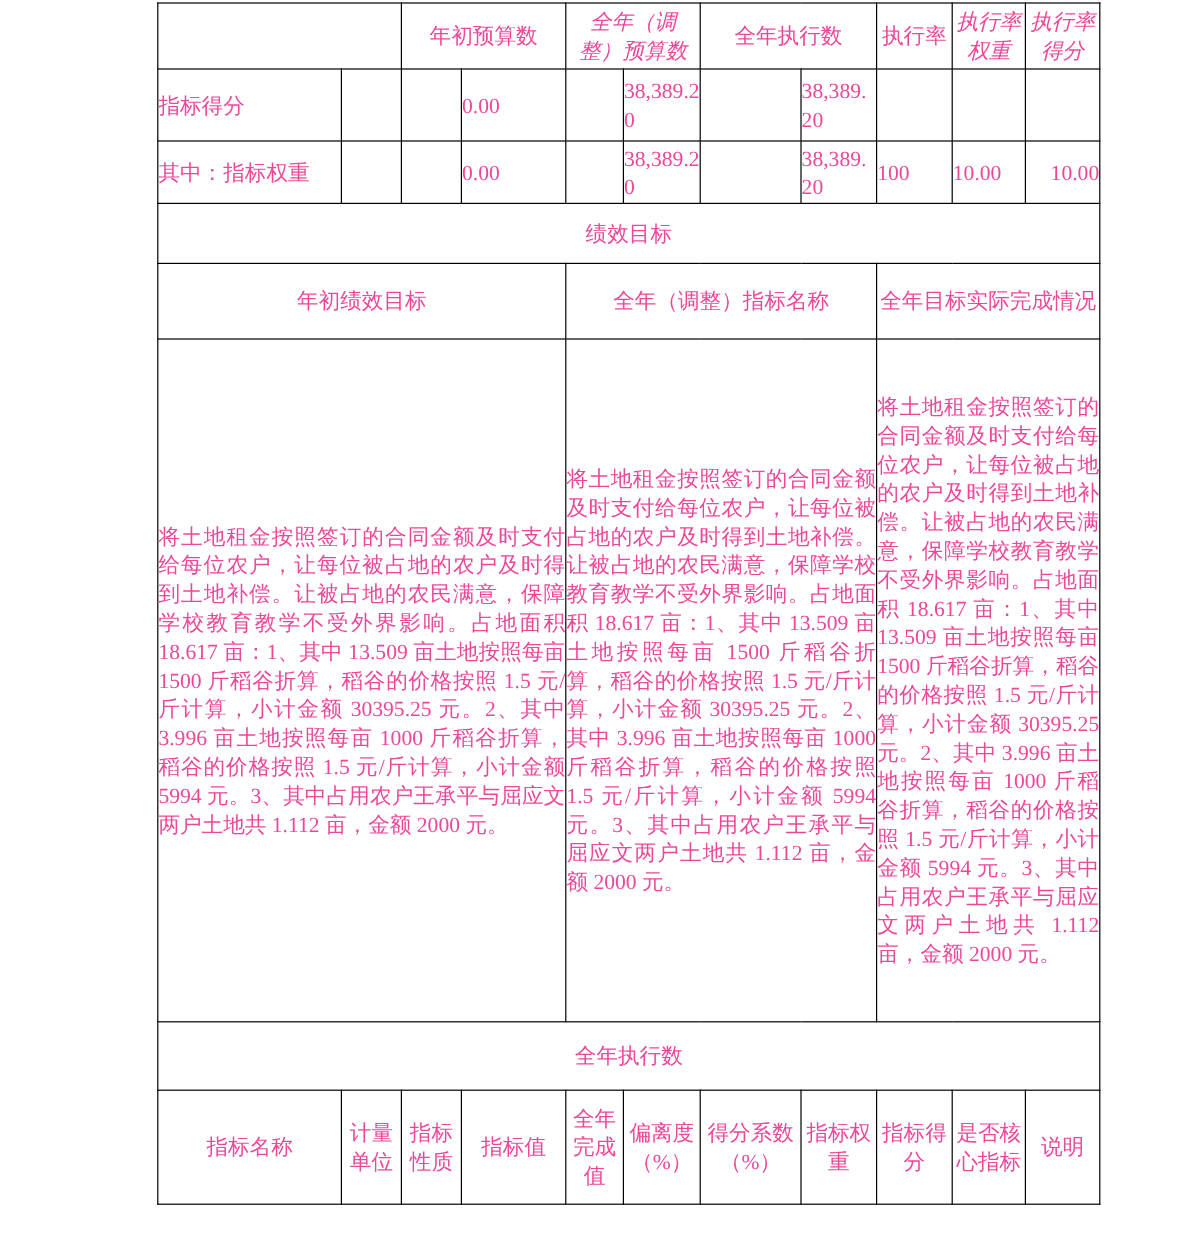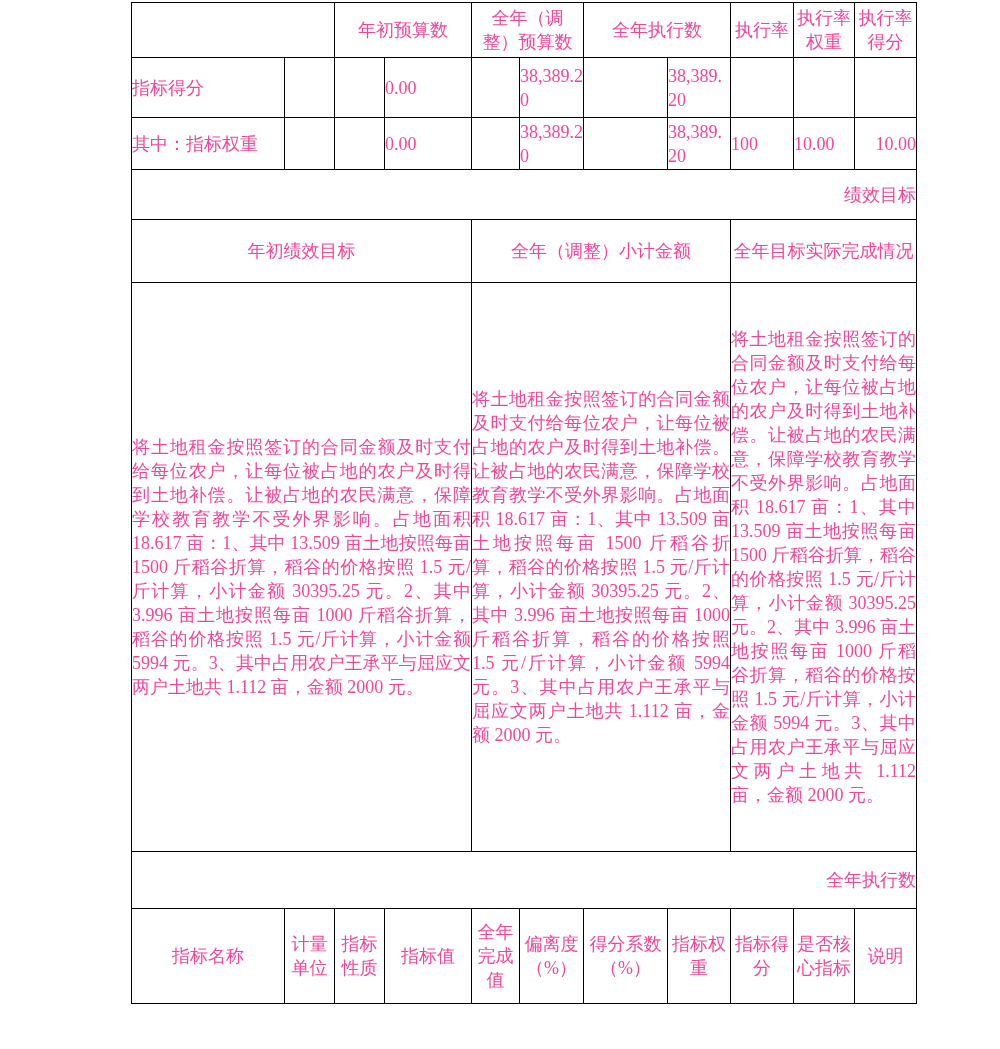--- a/index.html
+++ b/index.html
@@ -29,42 +29,42 @@
     font-size: 18px;
     line-height: 24px;
     padding: 0;
     vertical-align: middle;
     overflow: hidden;
     word-wrap: break-word;
     overflow-wrap: break-word;
   }
   
   td.hdr { text-align: center; }
-  td.prewrap { white-space: pre-line; }
+  td.prewrap { white-space: pre-line; font-style: italic; }
   
   td.lbl { text-align: left; padding-left: 5px; padding-right: 3px; }
   
   td.num {
     font-size: 17px;
     line-height: 22px;
     text-align: left;
     padding-left: 4px;
     padding-right: 5px;
   }
   td.num-r {
     font-size: 17px;
     line-height: 22px;
     text-align: right;
     padding-right: 3px;
     padding-left: 2px;
   }
   
   td.graysplit { border-left-color: #909090; }
   
-  td.band { text-align: right; }
+  td.band { text-align: center; }
   
   td.goal {
     vertical-align: top;
     text-align: justify;
     text-justify: inter-ideograph;
     padding: 4px 3px 4px 4px;
     line-height: 27px;
     font-size: 18px;
   }
   td.bh { text-align: center; line-height: 24px; }
@@ -130,21 +130,21 @@
       <td class="num-r">10.00</td>
     </tr>
 
 
     <tr style="height:50px">
       <td colspan="11" class="band">绩效目标</td>
     </tr>
 
     <tr style="height:63px">
       <td colspan="4" class="hdr">年初绩效目标</td>
-      <td colspan="4" class="hdr">全年（调整）小计金额</td>
+      <td colspan="4" class="hdr">全年（调整）指标名称</td>
       <td colspan="3" class="hdr">全年目标实际完成情况</td>
     </tr>
 
     <tr style="height:569px">
       <td colspan="4" class="goal">将土地租金按照签订的合同金额及时支付给每位农户，让每位被占地的农户及时得到土地补偿。让被占地的农民满意，保障学校教育教学不受外界影响。占地面积 18.617 亩：1、其中 13.509 亩土地按照每亩 1500 斤稻谷折算，稻谷的价格按照 1.5 元/斤计算，小计金额 30395.25 元。2、其中 3.996 亩土地按照每亩 1000 斤稻谷折算，稻谷的价格按照 1.5 元/斤计算，小计金额 5994 元。3、其中占用农户王承平与屈应文两户土地共 1.112 亩，金额 2000 元。</td>
       <td colspan="4" class="goal">将土地租金按照签订的合同金额及时支付给每位农户，让每位被占地的农户及时得到土地补偿。让被占地的农民满意，保障学校教育教学不受外界影响。占地面积 18.617 亩：1、其中 13.509 亩土地按照每亩 1500 斤稻谷折算，稻谷的价格按照 1.5 元/斤计算，小计金额 30395.25 元。2、其中 3.996 亩土地按照每亩 1000 斤稻谷折算，稻谷的价格按照 1.5 元/斤计算，小计金额 5994 元。3、其中占用农户王承平与屈应文两户土地共 1.112 亩，金额 2000 元。</td>
       <td colspan="3" class="goal">将土地租金按照签订的合同金额及时支付给每位农户，让每位被占地的农户及时得到土地补偿。让被占地的农民满意，保障学校教育教学不受外界影响。占地面积 18.617 亩：1、其中 13.509 亩土地按照每亩 1500 斤稻谷折算，稻谷的价格按照 1.5 元/斤计算，小计金额 30395.25 元。2、其中 3.996 亩土地按照每亩 1000 斤稻谷折算，稻谷的价格按照 1.5 元/斤计算，小计金额 5994 元。3、其中占用农户王承平与屈应文两户土地共 1.112 亩，金额 2000 元。</td>
     </tr>
 
     <tr style="height:57px">

